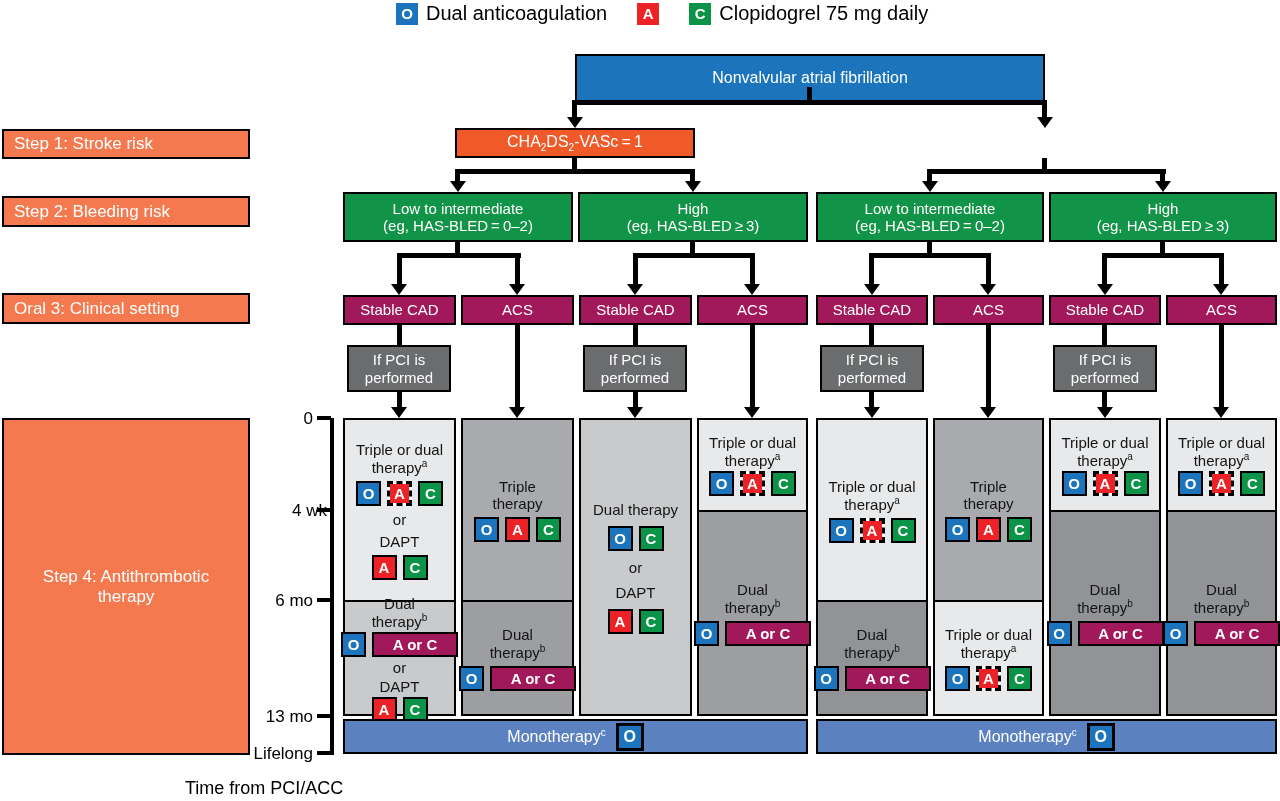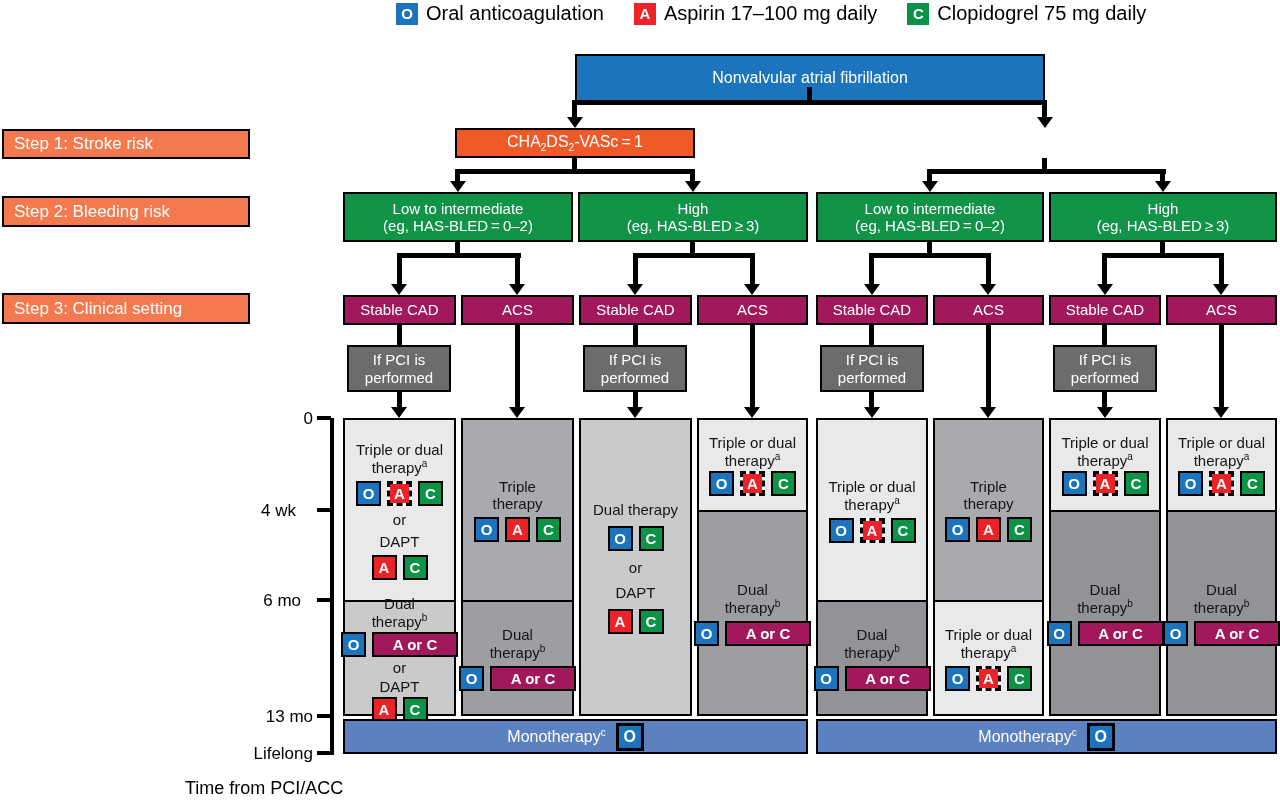--- a/index.html
+++ b/index.html
@@ -79,41 +79,44 @@
   .mono-chip { width:28px; height:28px; border-width:3px; font-size:16px; }
 </style>
 </head>
 <body>
 
 <div class="canvas">
 
   <div class="legend">
     <div class="legend-item">
       <span class="legend-chip" style="background:#1C75BC">O</span>
-      <span>Oral anticoagulation</span>
+      <span>Dual anticoagulation</span>
     </div>
     <div class="legend-item">
       <span class="legend-chip" style="background:#EC2227">A</span>
-      <span>Aspirin 17–100 mg daily</span>
     </div>
     <div class="legend-item">
       <span class="legend-chip" style="background:#0B9448">C</span>
       <span>Clopidogrel 75 mg daily</span>
     </div>
   </div>
 
   <div class="steplabel" style="top:129px;height:30px">
       <span>Step 1: Stroke risk</span>
     </div>
   <div class="steplabel" style="top:196px;height:31px">
       <span>Step 2: Bleeding risk</span>
     </div>
   <div class="steplabel" style="top:293px;height:31px">
-      <span>Step 3: Clinical setting</span>
-    </div>
+      <span>Oral 3: Clinical setting</span>
+    </div>
+  <div class="step4">
+    <span>Step 4: Antithrombotic</span>
+    <span>therapy</span>
+  </div>
 
   <div class="abox nvaf" style="left:575px;top:54px;width:470px;height:48px">
     <span>Nonvalvular atrial fibrillation</span>
   </div>
 
   <div class="abox riskbx" style="left:455px;top:128px;width:240px;height:30px">
     <span><span>CHA</span><sub>2</sub><span>DS</span><sub>2</sub><span>-VASc = 1</span></span>
   </div>
 
   <div class="abox bleed" style="left:343px;top:192px;width:230px;height:50px">
@@ -246,22 +249,22 @@
   <div class="ln" style="left:1219px;top:325px;width:5px;height:82px"></div>
   <div class="ah" style="left:1213px;top:407px"></div>
 
   <div class="ln" style="left:330px;top:418px;width:4px;height:337px"></div>
   <div class="ln" style="left:317px;top:416px;width:14px;height:4px"></div>
   <div class="ln" style="left:317px;top:508px;width:14px;height:4px"></div>
   <div class="ln" style="left:317px;top:598px;width:14px;height:4px"></div>
   <div class="ln" style="left:317px;top:714px;width:14px;height:4px"></div>
   <div class="ln" style="left:317px;top:751px;width:14px;height:4px"></div>
   <div class="ticklabel" style="left:233px;top:409px">0</div>
-  <div class="ticklabel" style="left:216px;top:501px">4 wk</div>
-  <div class="ticklabel" style="left:221px;top:591px">6 mo</div>
+  <div class="ticklabel" style="left:247px;top:501px">4 wk</div>
+  <div class="ticklabel" style="left:233px;top:591px">6 mo</div>
   <div class="ticklabel" style="left:233px;top:707px">13 mo</div>
   <div class="ticklabel" style="left:233px;top:744px">Lifelong</div>
   <div class="axis-label">Time from PCI/ACC</div>
 
   <div class="col" style="left:343px;width:113px">
     <div class="sec light" style="height:180px">
       <div class="sec-title"><span>Triple or dual therapy</span><sup>a</sup></div>
       <div class="chip-row">
         <span class="chip o">O</span>
         <span class="chip a dashed">A</span>

